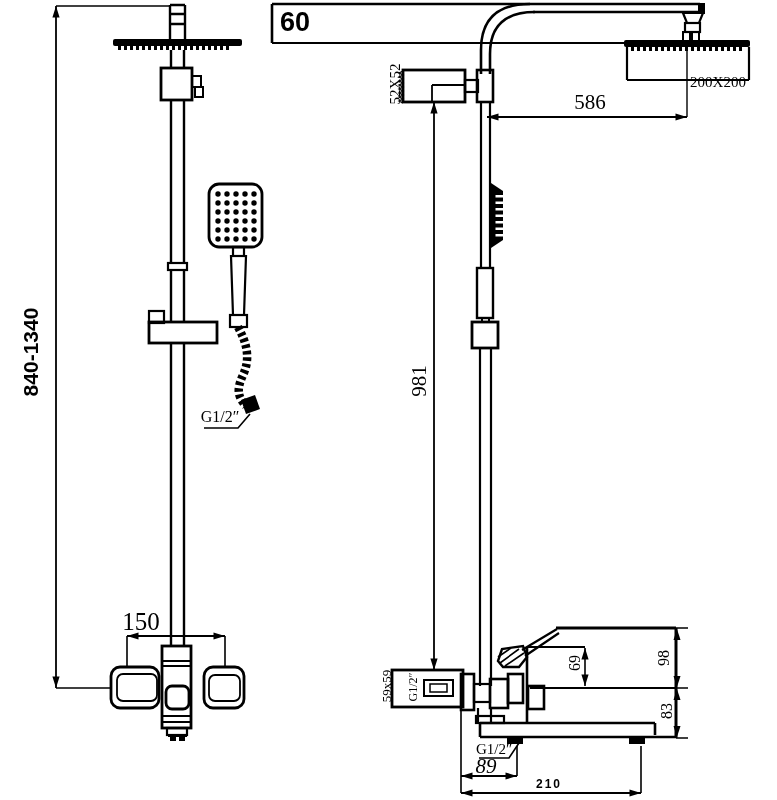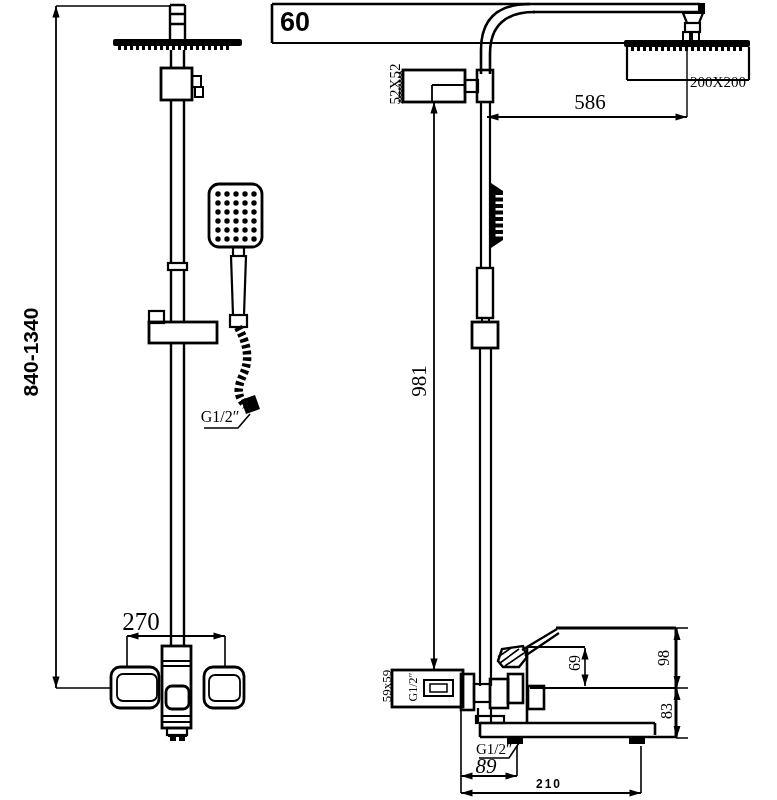--- a/index.html
+++ b/index.html
@@ -183,21 +183,21 @@
     <path d="M479,758 H509 L519,743" stroke-width="1.6"></path>
     <path d="M461,776 H517" stroke-width="1.8" marker-start="url(#ar)" marker-end="url(#ar)"></path>
     <path d="M461,710 V793 M517,746 V776" stroke-width="1.6"></path>
     <path d="M461,793 H641" stroke-width="1.8" marker-start="url(#ar)" marker-end="url(#ar)"></path>
     <path d="M641,746 V793" stroke-width="1.6"></path>
   </g>
 </svg>
 
 <div class="lbl rot boldlbl" style="left:30px;top:352px;font-size:21px;">840-1340</div>
 
-<div class="lbl" style="left:141px;top:621px;font-size:25px;">270</div>
+<div class="lbl" style="left:141px;top:621px;font-size:25px;">150</div>
 
 <div class="lbl" style="left:220px;top:417px;font-size:16px;">G1/2″</div>
 
 <div class="lbl boldlbl" style="left:295px;top:22px;font-size:27px;">60</div>
 
 <div class="lbl rot" style="left:395px;top:84px;font-size:15px;">52X52</div>
 
 <div class="lbl" style="left:718px;top:68px;font-size:15px;margin-top:14px;">200X200</div>
 
 <div class="lbl" style="left:590px;top:102px;font-size:21px;">586</div>

